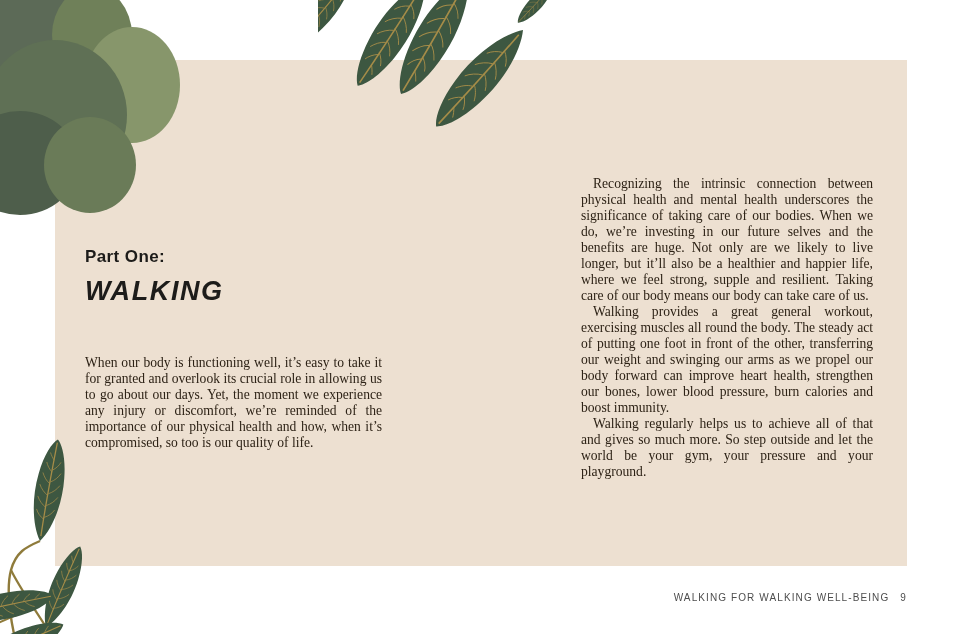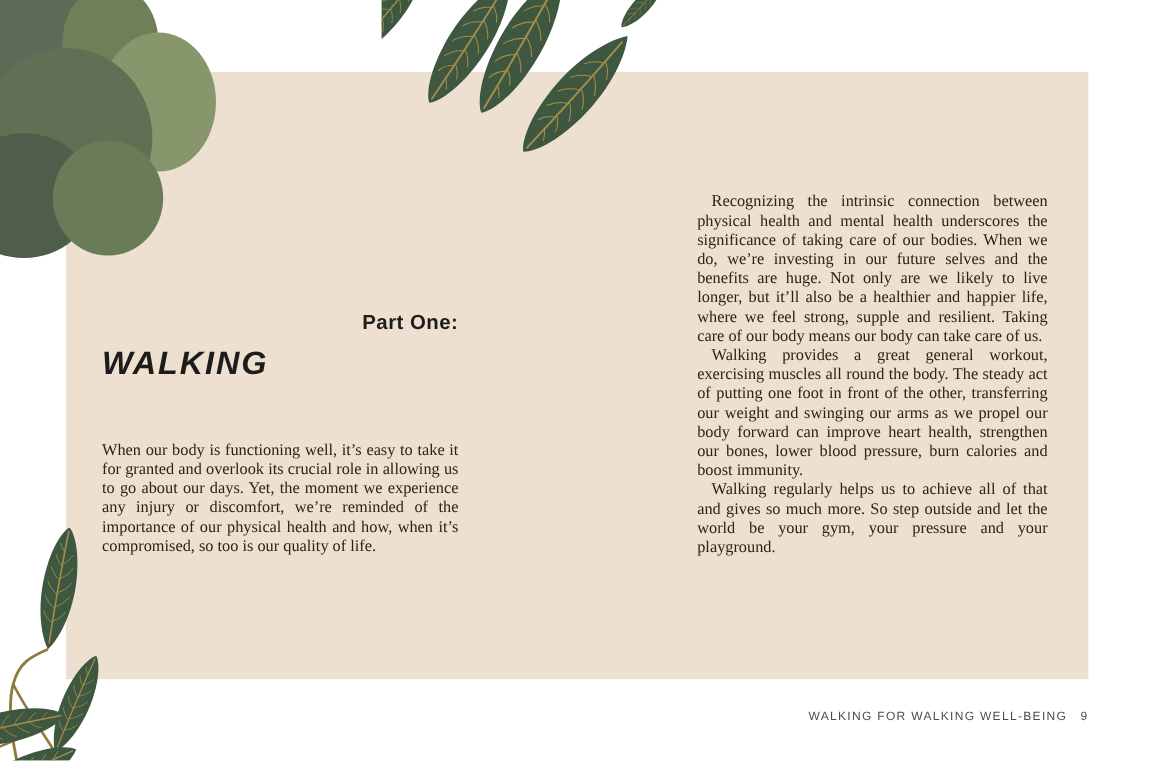--- a/index.html
+++ b/index.html
@@ -5,25 +5,25 @@
   html,body{margin:0;padding:0;background:#ffffff;}
   .page{position:relative;width:960px;height:634px;background:#ffffff;overflow:hidden;
         font-family:"Liberation Serif",serif;}
   .panel{position:absolute;left:55px;top:60px;width:852px;height:506px;background:#EDE0D1;}
   .deco{position:absolute;pointer-events:none;}
   .blob{left:0;top:0;}
   .topleaves{left:318px;top:0;}
   .branch{left:0;top:420px;}
   .leftcol{position:absolute;left:85px;top:243px;width:297px;}
   .kicker{font-family:"Liberation Sans",sans-serif;font-weight:700;font-size:17px;
-          letter-spacing:.4px;color:#1d1c1a;margin:16px 0 7px 0;text-align:right;}
+          letter-spacing:.4px;color:#1d1c1a;margin:4px 0 7px 0;}
   .title{font-family:"Liberation Sans",sans-serif;font-weight:700;font-size:27px;
          line-height:34px;letter-spacing:1.6px;color:#1d1c1a;margin:0 0 13px 0;font-style:italic;}
   .body{font-size:13.6px;line-height:16px;text-align:justify;color:#2d2216;margin:0;}
-  .rightcol{position:absolute;left:581px;top:160px;width:292px;}
+  .rightcol{position:absolute;left:581px;top:176px;width:292px;}
   .rightcol .body{text-indent:12px;}
   .footer{position:absolute;right:53px;top:592px;font-family:"Liberation Sans",sans-serif;
           font-size:10px;letter-spacing:1.1px;color:#4d4d4d;white-space:nowrap;}
   .pagenum{margin-left:11px;}
 </style>
 </head>
 <body>
 
 <div class="page">
 

